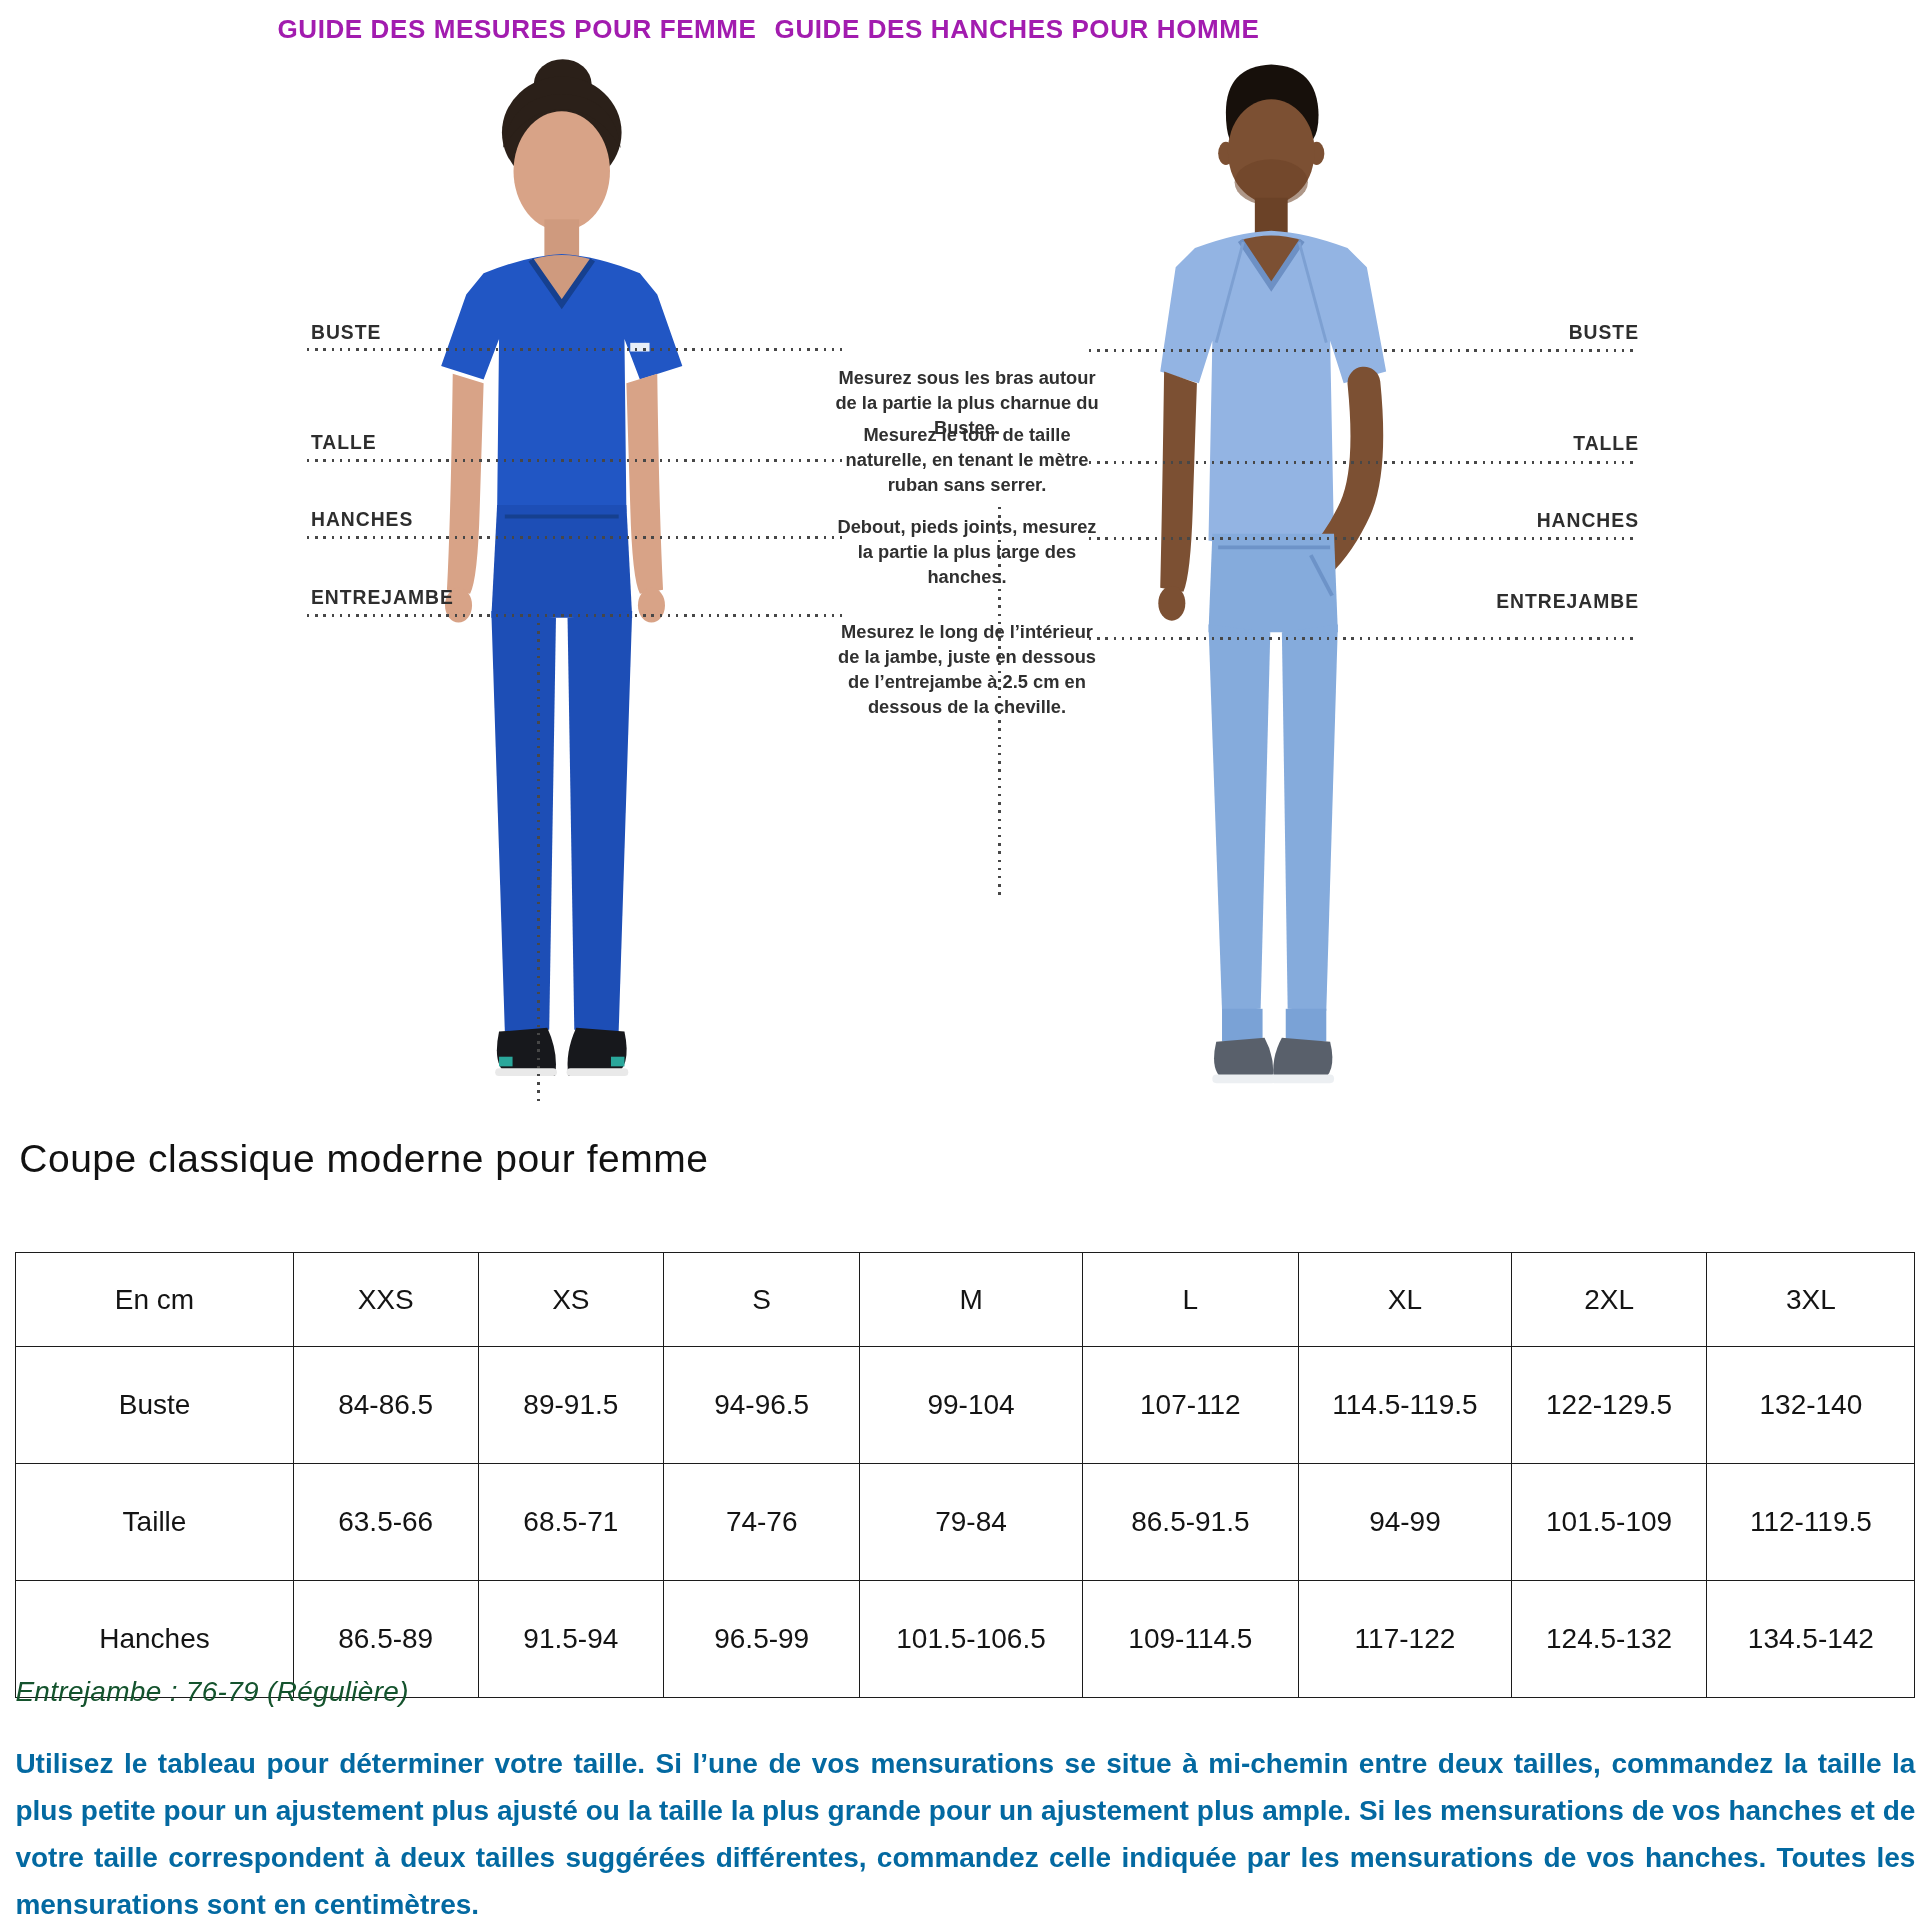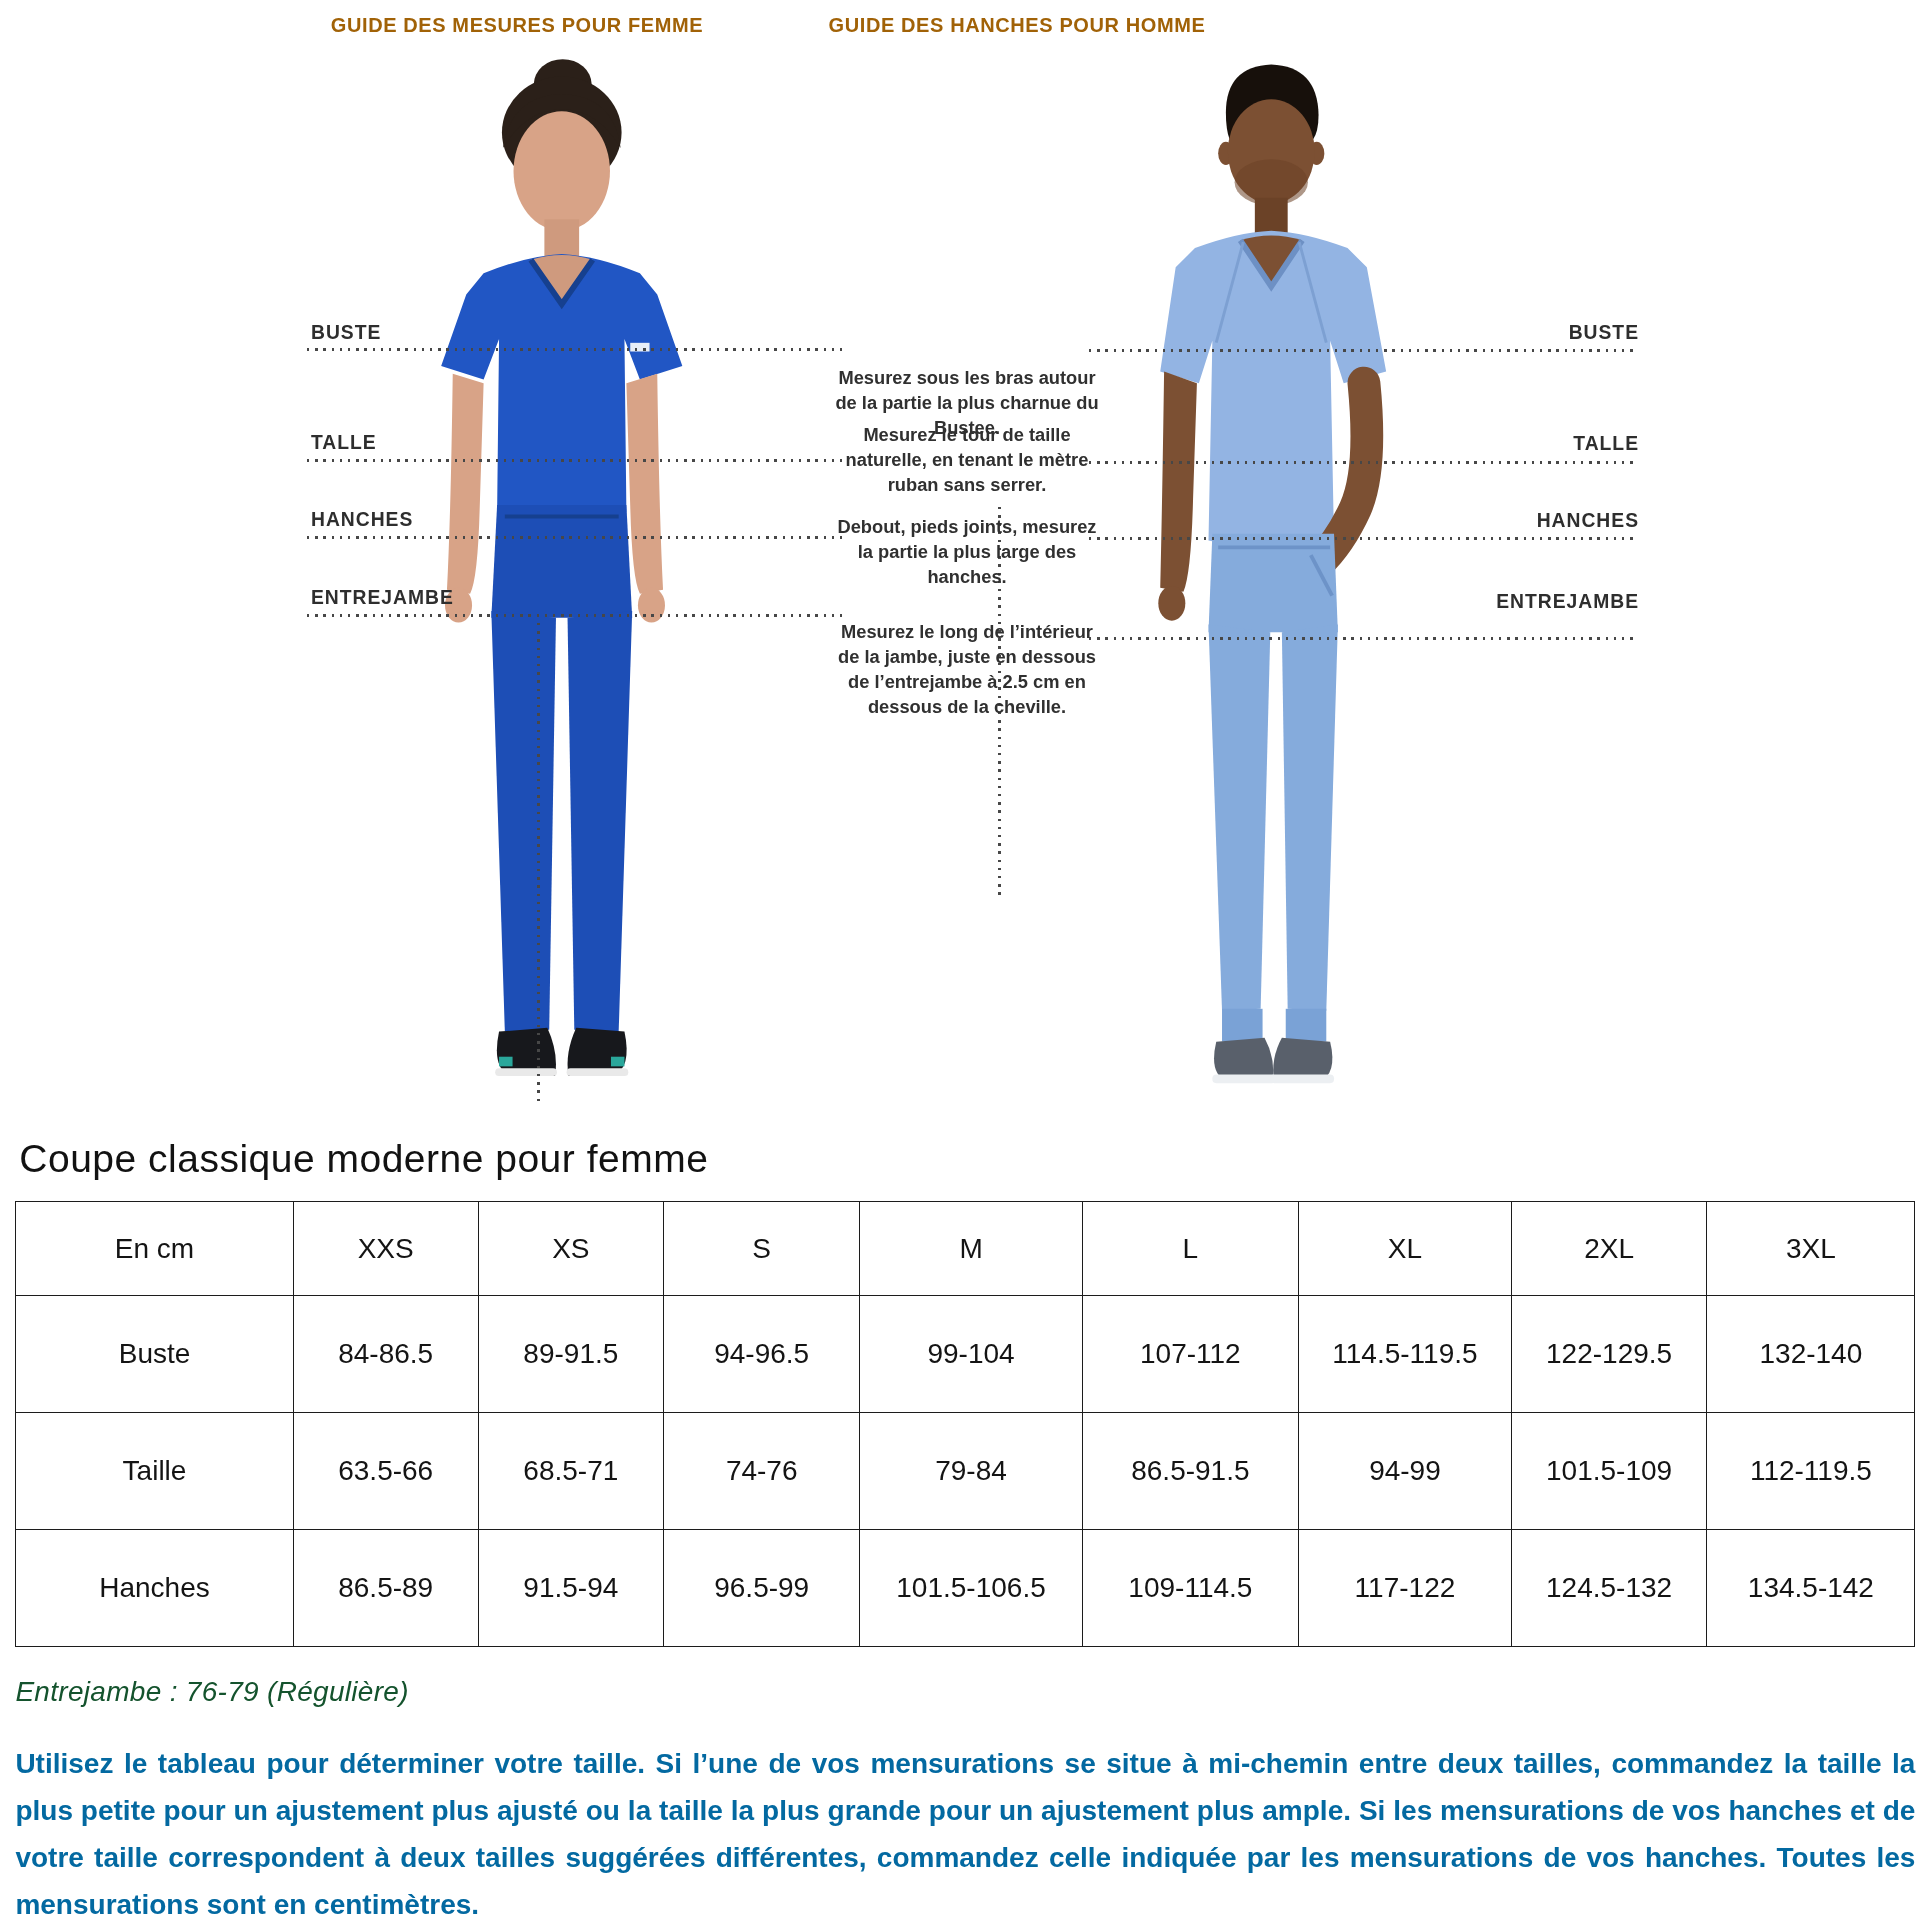--- a/index.html
+++ b/index.html
@@ -1,21 +1,21 @@
 <!DOCTYPE html>
 <html><head>
 <meta charset="utf-8">
 <style>
   html,body{margin:0;padding:0;background:#fff;}
   #page{position:relative;width:1931px;height:1931px;background:#fff;overflow:hidden;
         font-family:"Liberation Sans",sans-serif;color:#1a1a1a;}
   .abs{position:absolute;}
 
   
-  .guide-title{font-size:20px;font-weight:bold;letter-spacing:0.6px;color:#a16207;
+  .guide-title{font-size:26px;font-weight:bold;letter-spacing:0.6px;color:#a21caf;
                text-align:center;width:502px;}
   .mlabel{font-size:19.3px;font-weight:bold;letter-spacing:1px;color:#2e2e2e;}
   .mlabel.right{width:290px;text-align:right;}
   .dotline{height:2.9px;background:repeating-linear-gradient(90deg,#474747 0 2.4px,transparent 2.4px 8.2px);}
   .vdotline{width:2.9px;background:repeating-linear-gradient(180deg,#474747 0 2.4px,transparent 2.4px 8.2px);}
   .instr{width:266px;text-align:center;font-size:18.3px;line-height:25px;font-weight:bold;color:#303030;}
 
   
   .section-heading{font-size:39px;font-weight:400;letter-spacing:0.5px;color:#121212;}
 
@@ -130,21 +130,21 @@
   <div class="abs vdotline" style="left:537px;top:623px;height:483px;"></div>
   <div class="abs vdotline" style="left:998px;top:507px;height:391px;"></div>
 
   <div class="abs instr" style="left:834px;top:317px;margin-top:48px;">Mesurez sous les bras autour de la partie la plus charnue du Bustee.</div>
   <div class="abs instr" style="left:834px;top:422px;">Mesurez le tour de taille naturelle, en tenant le mètre ruban sans serrer.</div>
   <div class="abs instr" style="left:834px;top:514px;">Debout, pieds joints, mesurez la partie la plus large des hanches.</div>
   <div class="abs instr" style="left:834px;top:619px;text-align:center;">Mesurez le long de l’intérieur de la jambe, juste en dessous de l’entrejambe à 2.5 cm en dessous de la cheville.</div>
 
   <div class="abs section-heading" style="left:19.3px;top:1137px;">Coupe classique moderne pour femme</div>
 
-  <table class="size abs" style="left:15.4px;top:1201px;">
+  <table class="size abs" style="left:15.4px;top:1252px;">
     <colgroup>
       <col style="width:14.6%">
         <col style="width:9.75%">
         <col style="width:9.75%">
       <col style="width:10.35%">
         <col style="width:11.7%">
         <col style="width:11.4%">
       <col style="width:11.2%">
         <col style="width:10.3%">
         <col style="width:10.95%">

